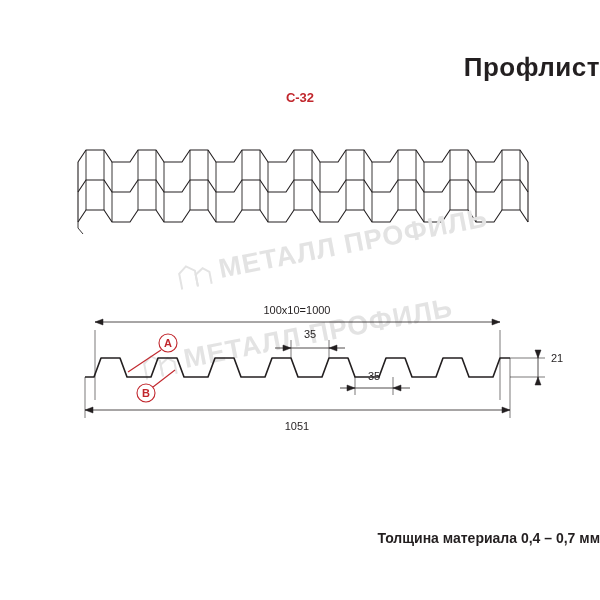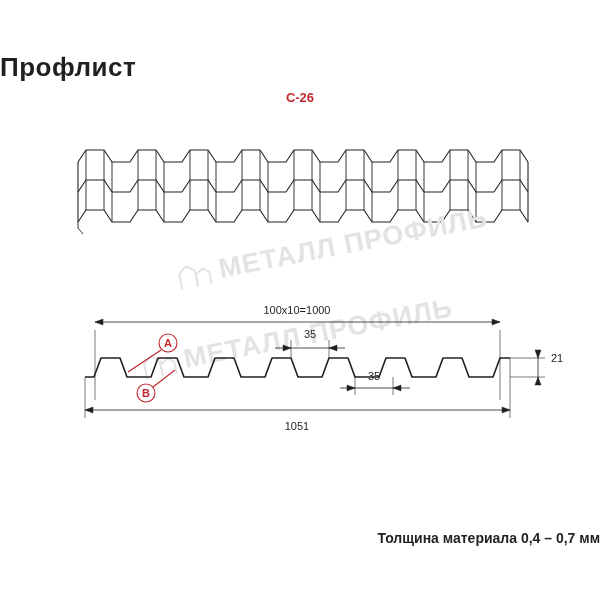--- a/index.html
+++ b/index.html
@@ -7,21 +7,21 @@
     width:600px;height:600px;
     background:#ffffff;
     font-family:"Liberation Sans", sans-serif;
     color:#231f20;
     position:relative;
     overflow:hidden;
   }
   .sheet{position:absolute;inset:0;}
   .title{
     position:absolute;top:52px;left:0;width:600px;
-    text-align:left;
+    text-align:right;
     font-size:26px;font-weight:700;letter-spacing:0.5px;
     color:#231f20;
   }
   .subtitle{
     position:absolute;top:90px;left:0;width:600px;
     text-align:center;
     font-size:13px;font-weight:700;
     color:#c1272d;
   }
   .footer{
@@ -43,21 +43,21 @@
   .wm1{top:232px;left:175px;transform:rotate(-11deg);}
   .wm2{top:322px;left:140px;transform:rotate(-11deg);}
   .wm-mark{display:inline-block;vertical-align:middle;margin-right:8px;}
 </style>
 </head>
 <body>
 
 <div class="sheet">
 
   <div class="title">Профлист</div>
-  <div class="subtitle">С-26</div>
+  <div class="subtitle">С-32</div>
 
   <svg width="600" height="140" viewBox="0 0 600 140" style="position:absolute;top:130px;left:0;">
     <g fill="none" stroke="#231f20" stroke-width="1.1" stroke-linejoin="round">
 
       <path d="M78,32 L86,20 L104,20 L112,32 L130,32 L138,20 L156,20 L164,32 L182,32 L190,20 L208,20 L216,32
                L234,32 L242,20 L260,20 L268,32 L286,32 L294,20 L312,20 L320,32 L338,32 L346,20 L364,20 L372,32
                L390,32 L398,20 L416,20 L424,32 L442,32 L450,20 L468,20 L476,32 L494,32 L502,20 L520,20 L528,32"></path>
 
       <path d="M78,62 L86,50 L104,50 L112,62 L130,62 L138,50 L156,50 L164,62 L182,62 L190,50 L208,50 L216,62
                L234,62 L242,50 L260,50 L268,62 L286,62 L294,50 L312,50 L320,62 L338,62 L346,50 L364,50 L372,62

